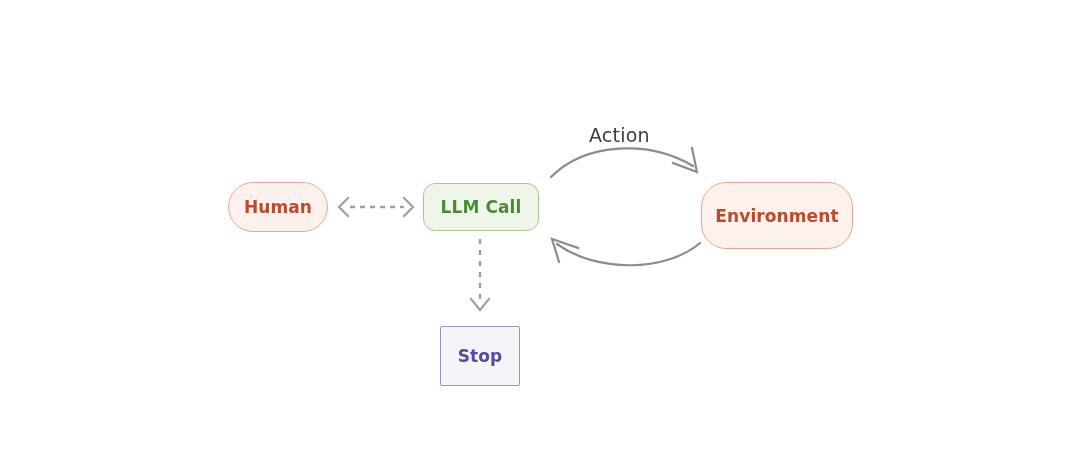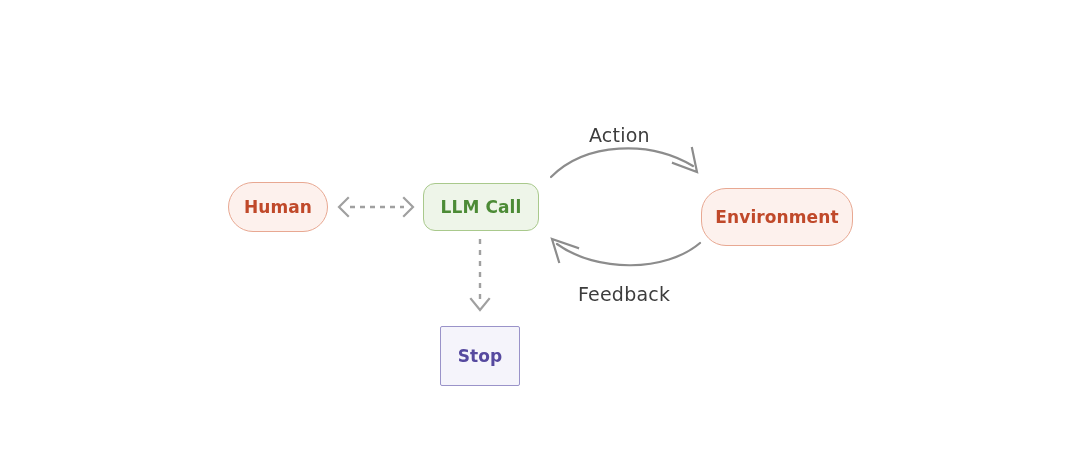--- a/index.html
+++ b/index.html
@@ -39,27 +39,26 @@
     border: 1.4px solid #e8a892;
     border-radius: 25px;
     color: #c0492a;
     font-size: 17px;
   }
   
   #node-environment {
     left: 701px;
     top: 182px;
     width: 152px;
-    height: 58px;
+    height: 67px;
     background: #fdf1ed;
     border: 1.4px solid #e8a892;
     border-radius: 25px;
     color: #c0492a;
     font-size: 17px;
-    margin-top: 6px;
   }
   
   #node-llm-call {
     left: 423px;
     top: 183px;
     width: 116px;
     height: 48px;
     background: #eef5e9;
     border: 1.4px solid #a9c98c;
     border-radius: 12px;
@@ -147,15 +146,14 @@
   <div class="node" id="node-environment">
     <span>Environment</span>
   </div>
 
   <div class="node" id="node-stop">
     <span>Stop</span>
   </div>
 
   <div class="edge-label" id="label-action">Action</div>
 
-  <div class="edge-label" id="label-feedback">Feedback</div>
 
 </div>
 
 </body></html>

